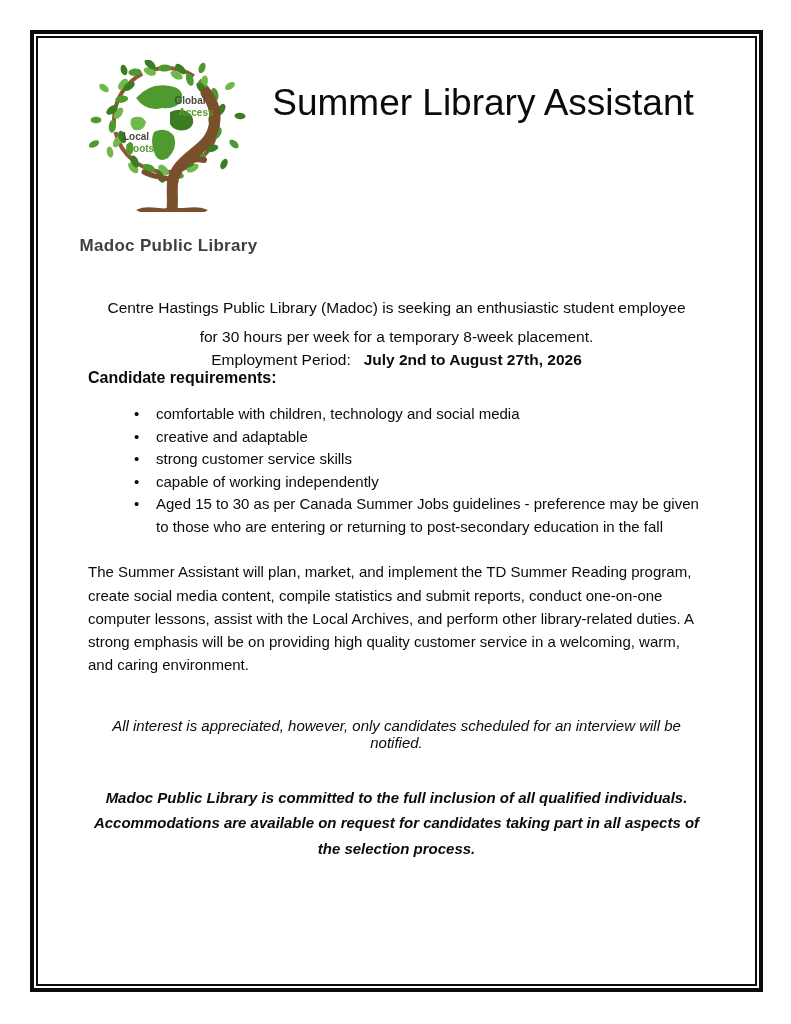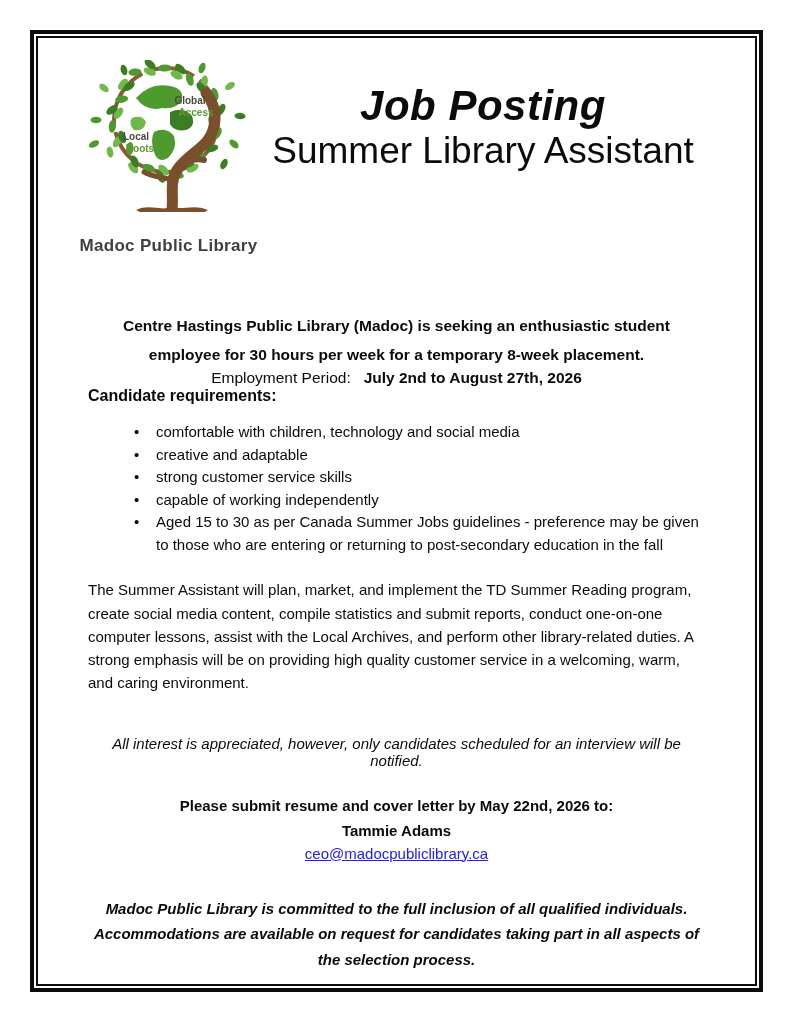--- a/index.html
+++ b/index.html
@@ -35,22 +35,22 @@
   .titles{flex:1; text-align:center; padding-top:22px;}
   .title{
     font-size:42px; font-weight:bold; font-style:italic;
     letter-spacing:0.5px;
   }
   .subtitle{
     font-size:37px; font-weight:normal;
   }
   
   .intro{
-    margin:56px auto 0 auto; max-width:600px;
-    text-align:center; font-weight:bold; font-size:15.5px; line-height:1.85;
+    margin:38px auto 0 auto; max-width:600px;
+    text-align:center; font-weight:normal; font-size:15.5px; line-height:1.85;
   }
   .employment{
     text-align:center; font-size:15.5px;
   }
   .employment .label{font-weight:normal;}
   .employment .value{font-weight:bold;}
   .req-heading{
     font-weight:bold; font-size:16px;
   }
   ul.req-list{
@@ -167,21 +167,20 @@
                 <text x="106" y="44" fill="#4a4a42" text-anchor="middle">Global</text>
                 <text x="112" y="56" fill="#5c9a30" text-anchor="middle">Access</text>
                 <text x="52" y="80" fill="#4a4a42" text-anchor="middle">Local</text>
                 <text x="56" y="92" fill="#5c9a30" text-anchor="middle">Roots</text>
               </g>
             </svg>
             <div class="logo-caption">Madoc Public Library</div>
           </div>
 
           <div class="titles">
-            <div class="title">Job Posting</div>
             <div class="subtitle">Summer Library Assistant</div>
           </div>
         </div>
 
         <p class="intro">Centre Hastings Public Library (Madoc) is seeking an enthusiastic student employee for 30 hours per week for a temporary 8-week placement.</p>
 
         <div class="employment">
           <span class="label">Employment Period:</span>
           <span>&nbsp;</span>
           <span class="value">July 2nd to August 27th, 2026</span>
@@ -200,26 +199,19 @@
             <li>capable of working independently</li>
 
 
             <li>Aged 15 to 30 as per Canada Summer Jobs guidelines - preference may be given to those who are entering or returning to post-secondary education in the fall</li>
           </ul>
 
         <p class="description">The Summer Assistant will plan, market, and implement the TD Summer Reading program, create social media content, compile statistics and submit reports, conduct one-on-one computer lessons, assist with the Local Archives, and perform other library-related duties.  A strong emphasis will be on providing high quality customer service in a welcoming, warm, and caring environment.</p>
 
         <p class="notice">All interest is appreciated, however, only candidates scheduled for an interview will be notified.</p>
 
-        <div class="apply">
-          <div class="apply-line1">Please submit resume and cover letter by May 22nd, 2026 to:</div>
-          <div class="apply-contact">Tammie Adams</div>
-          <div class="apply-email">
-            <a href="#" style="color: rgb(32, 32, 232);">ceo@madocpubliclibrary.ca</a>
-          </div>
-        </div>
 
         <p class="closing">Madoc Public Library is committed to the full inclusion of all qualified individuals. Accommodations are available on request for candidates taking part in all aspects of the selection process.</p>
 
       </div>
     </div>
   </div>
 </div>
 
 </body></html>

